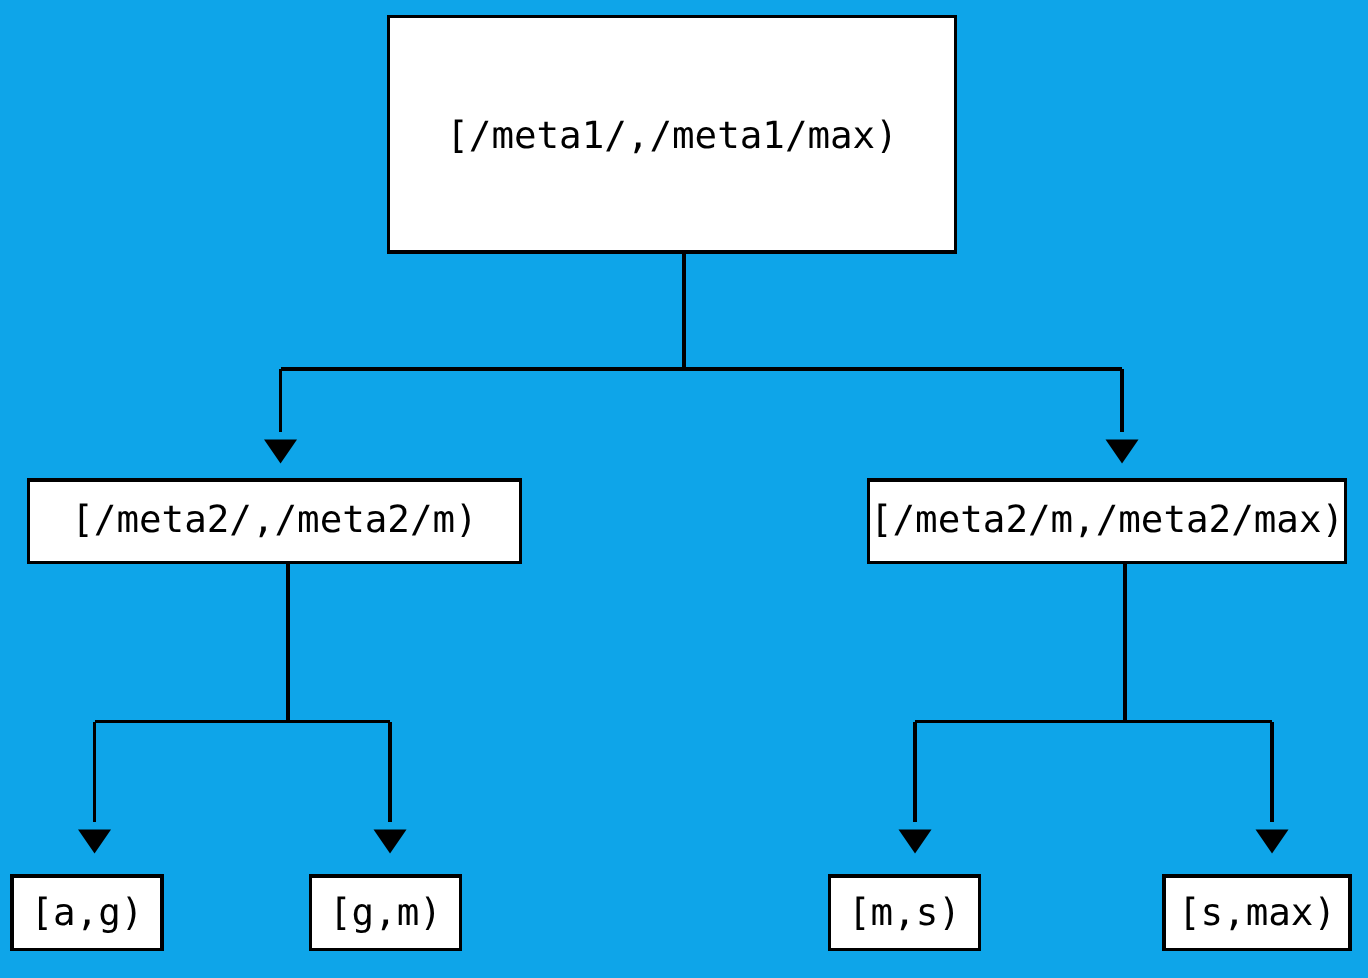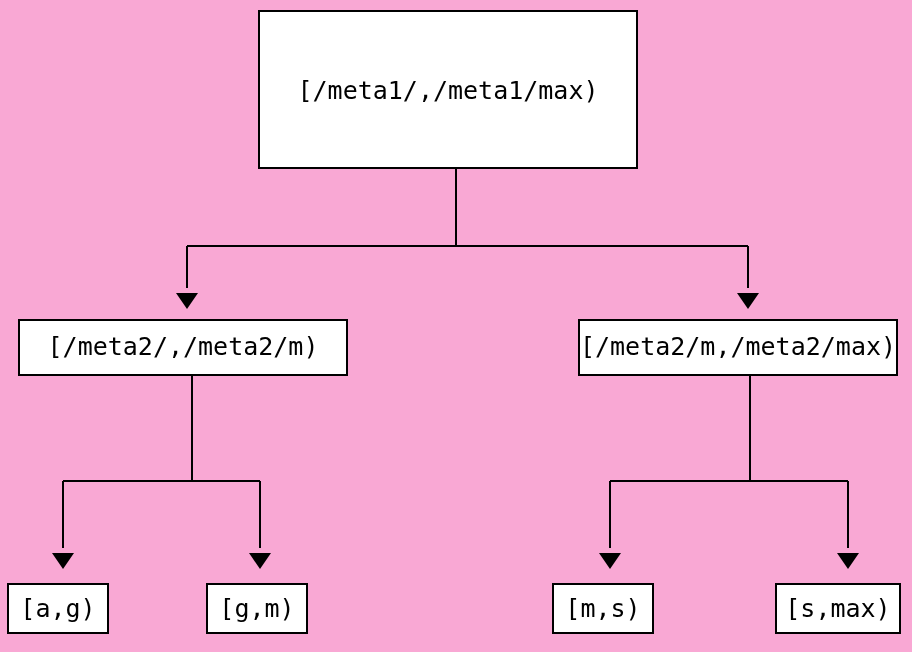--- a/index.html
+++ b/index.html
@@ -10,21 +10,21 @@
   body {
     width: 912px;
     height: 652px;
     overflow: hidden;
     font-family: "DejaVu Sans Mono", "Liberation Mono", monospace;
   }
   #diagram-root {
     position: relative;
     width: 912px;
     height: 652px;
-    background: #f9a8d4;
+    background: #0ea5e9;
   }
   svg.tree-canvas {
     position: absolute;
     top: 0;
     left: 0;
     width: 912px;
     height: 652px;
     display: block;
   }
   .node-box {

